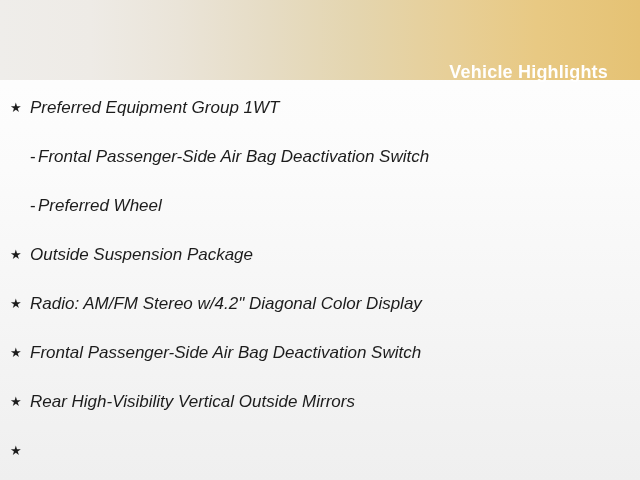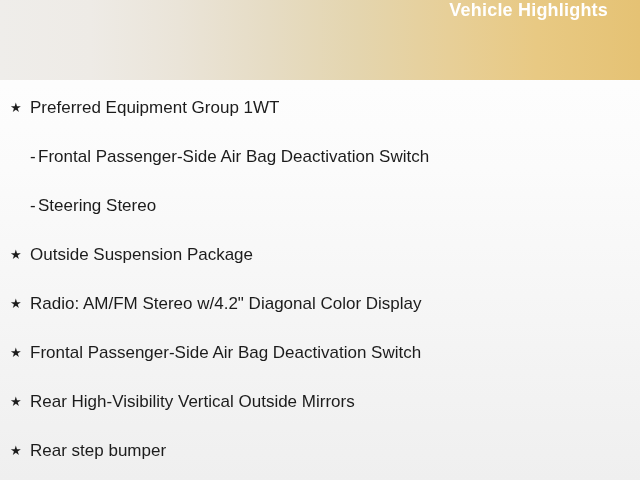--- a/index.html
+++ b/index.html
@@ -30,21 +30,21 @@
     background: linear-gradient(to right,
         #efedea 0%,
         #eeebe6 14%,
         #eae4d8 28%,
         #e6dcc4 42%,
         #e4d5ae 56%,
         #e7cf98 70%,
         #e8c983 84%,
         #e5c274 100%);
     display: flex;
-    align-items: flex-start;
+    align-items: flex-end;
     justify-content: flex-end;
   }
   .header-title {
     color: #ffffff;
     font-size: 18px;
     font-weight: bold;
     letter-spacing: 0.2px;
     padding-right: 32px;
     white-space: nowrap;
     line-height: 1;
@@ -77,20 +77,21 @@
     width: 20px;
     font-size: 13px;
     line-height: 20px;
     color: #1c1c1c;
     text-align: left;
   }
   .row-text {
     flex: 1 1 auto;
     line-height: 20px;
     white-space: nowrap;
+    font-style: italic;
   }
   .row.sub {
     padding-left: 30px;
   }
   .row.sub .dash {
     flex: 0 0 auto;
     width: 8px;
     line-height: 20px;
   }
   .row.sub .row-text {
@@ -110,37 +111,36 @@
       <li class="row">
         <span class="bullet">★</span>
         <span class="row-text">Preferred Equipment Group 1WT</span>
       </li>
       <li class="row sub">
         <span class="dash">-</span>
         <span class="row-text">Frontal Passenger-Side Air Bag Deactivation Switch</span>
       </li>
       <li class="row sub">
         <span class="dash">-</span>
-        <span class="row-text">Steering Stereo</span>
+        <span class="row-text">Preferred Wheel</span>
       </li>
       <li class="row">
         <span class="bullet">★</span>
         <span class="row-text">Outside Suspension Package</span>
       </li>
       <li class="row">
         <span class="bullet">★</span>
         <span class="row-text">Radio: AM/FM Stereo w/4.2" Diagonal Color Display</span>
       </li>
       <li class="row">
         <span class="bullet">★</span>
         <span class="row-text">Frontal Passenger-Side Air Bag Deactivation Switch</span>
       </li>
       <li class="row">
         <span class="bullet">★</span>
         <span class="row-text">Rear High-Visibility Vertical Outside Mirrors</span>
       </li>
       <li class="row">
         <span class="bullet">★</span>
-        <span class="row-text">Rear step bumper</span>
       </li>
     </ul>
 
 </div>
 
 </body></html>

